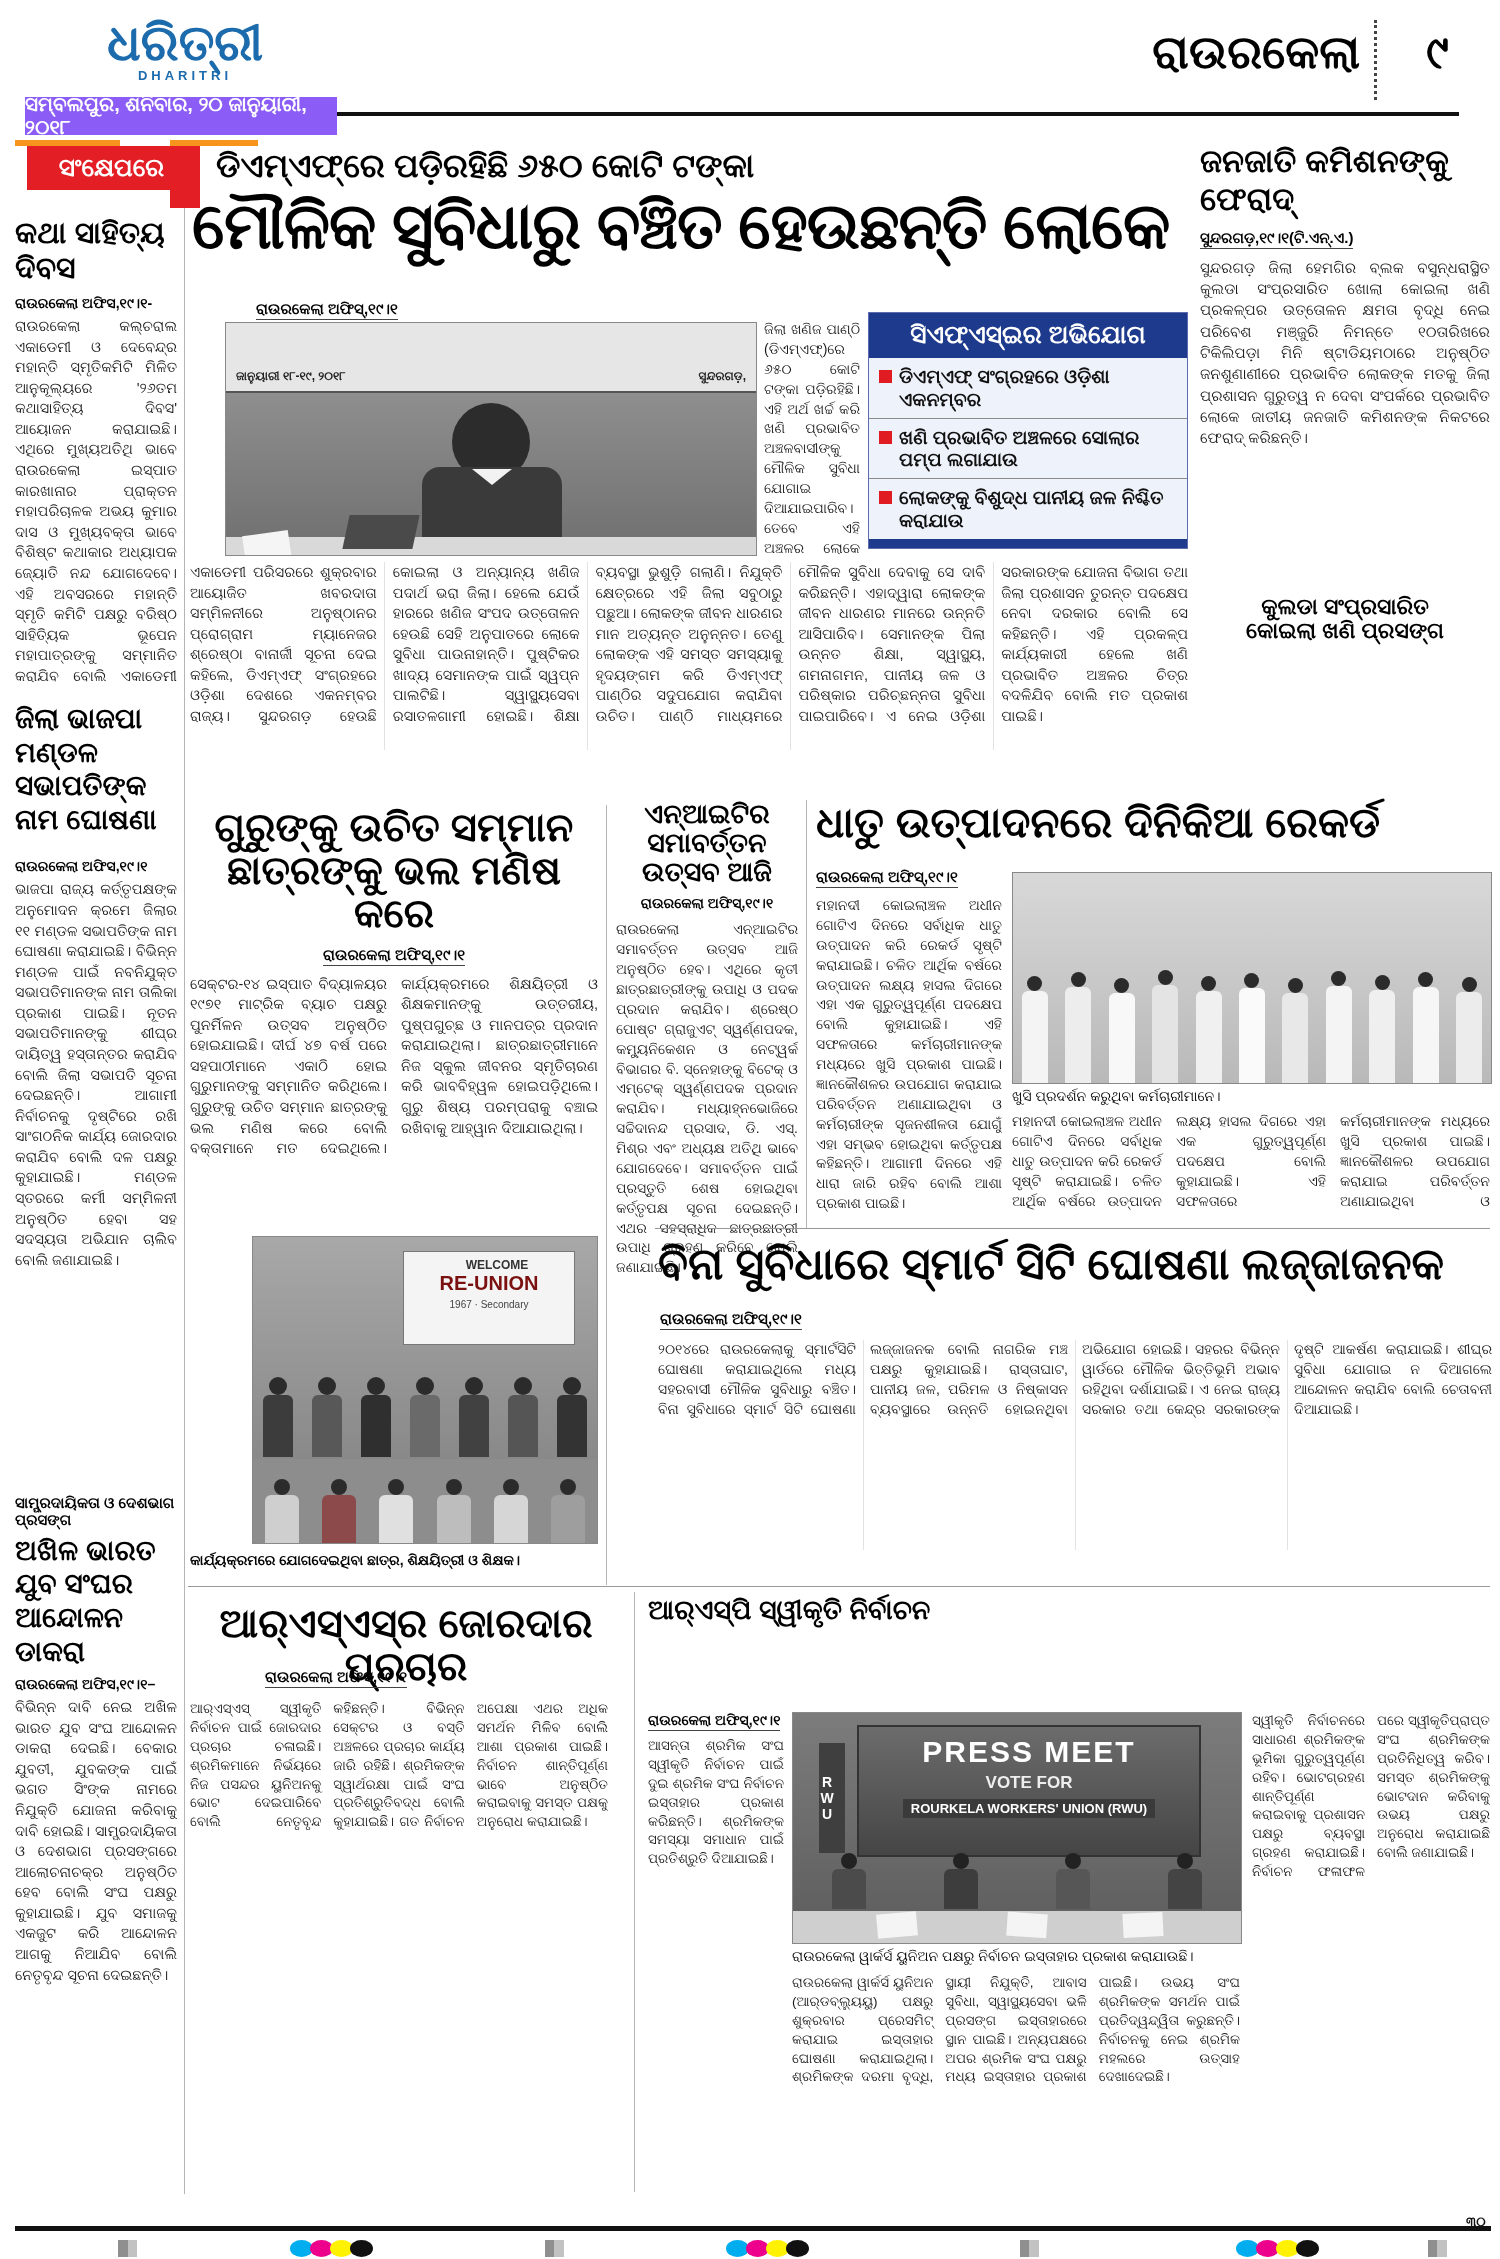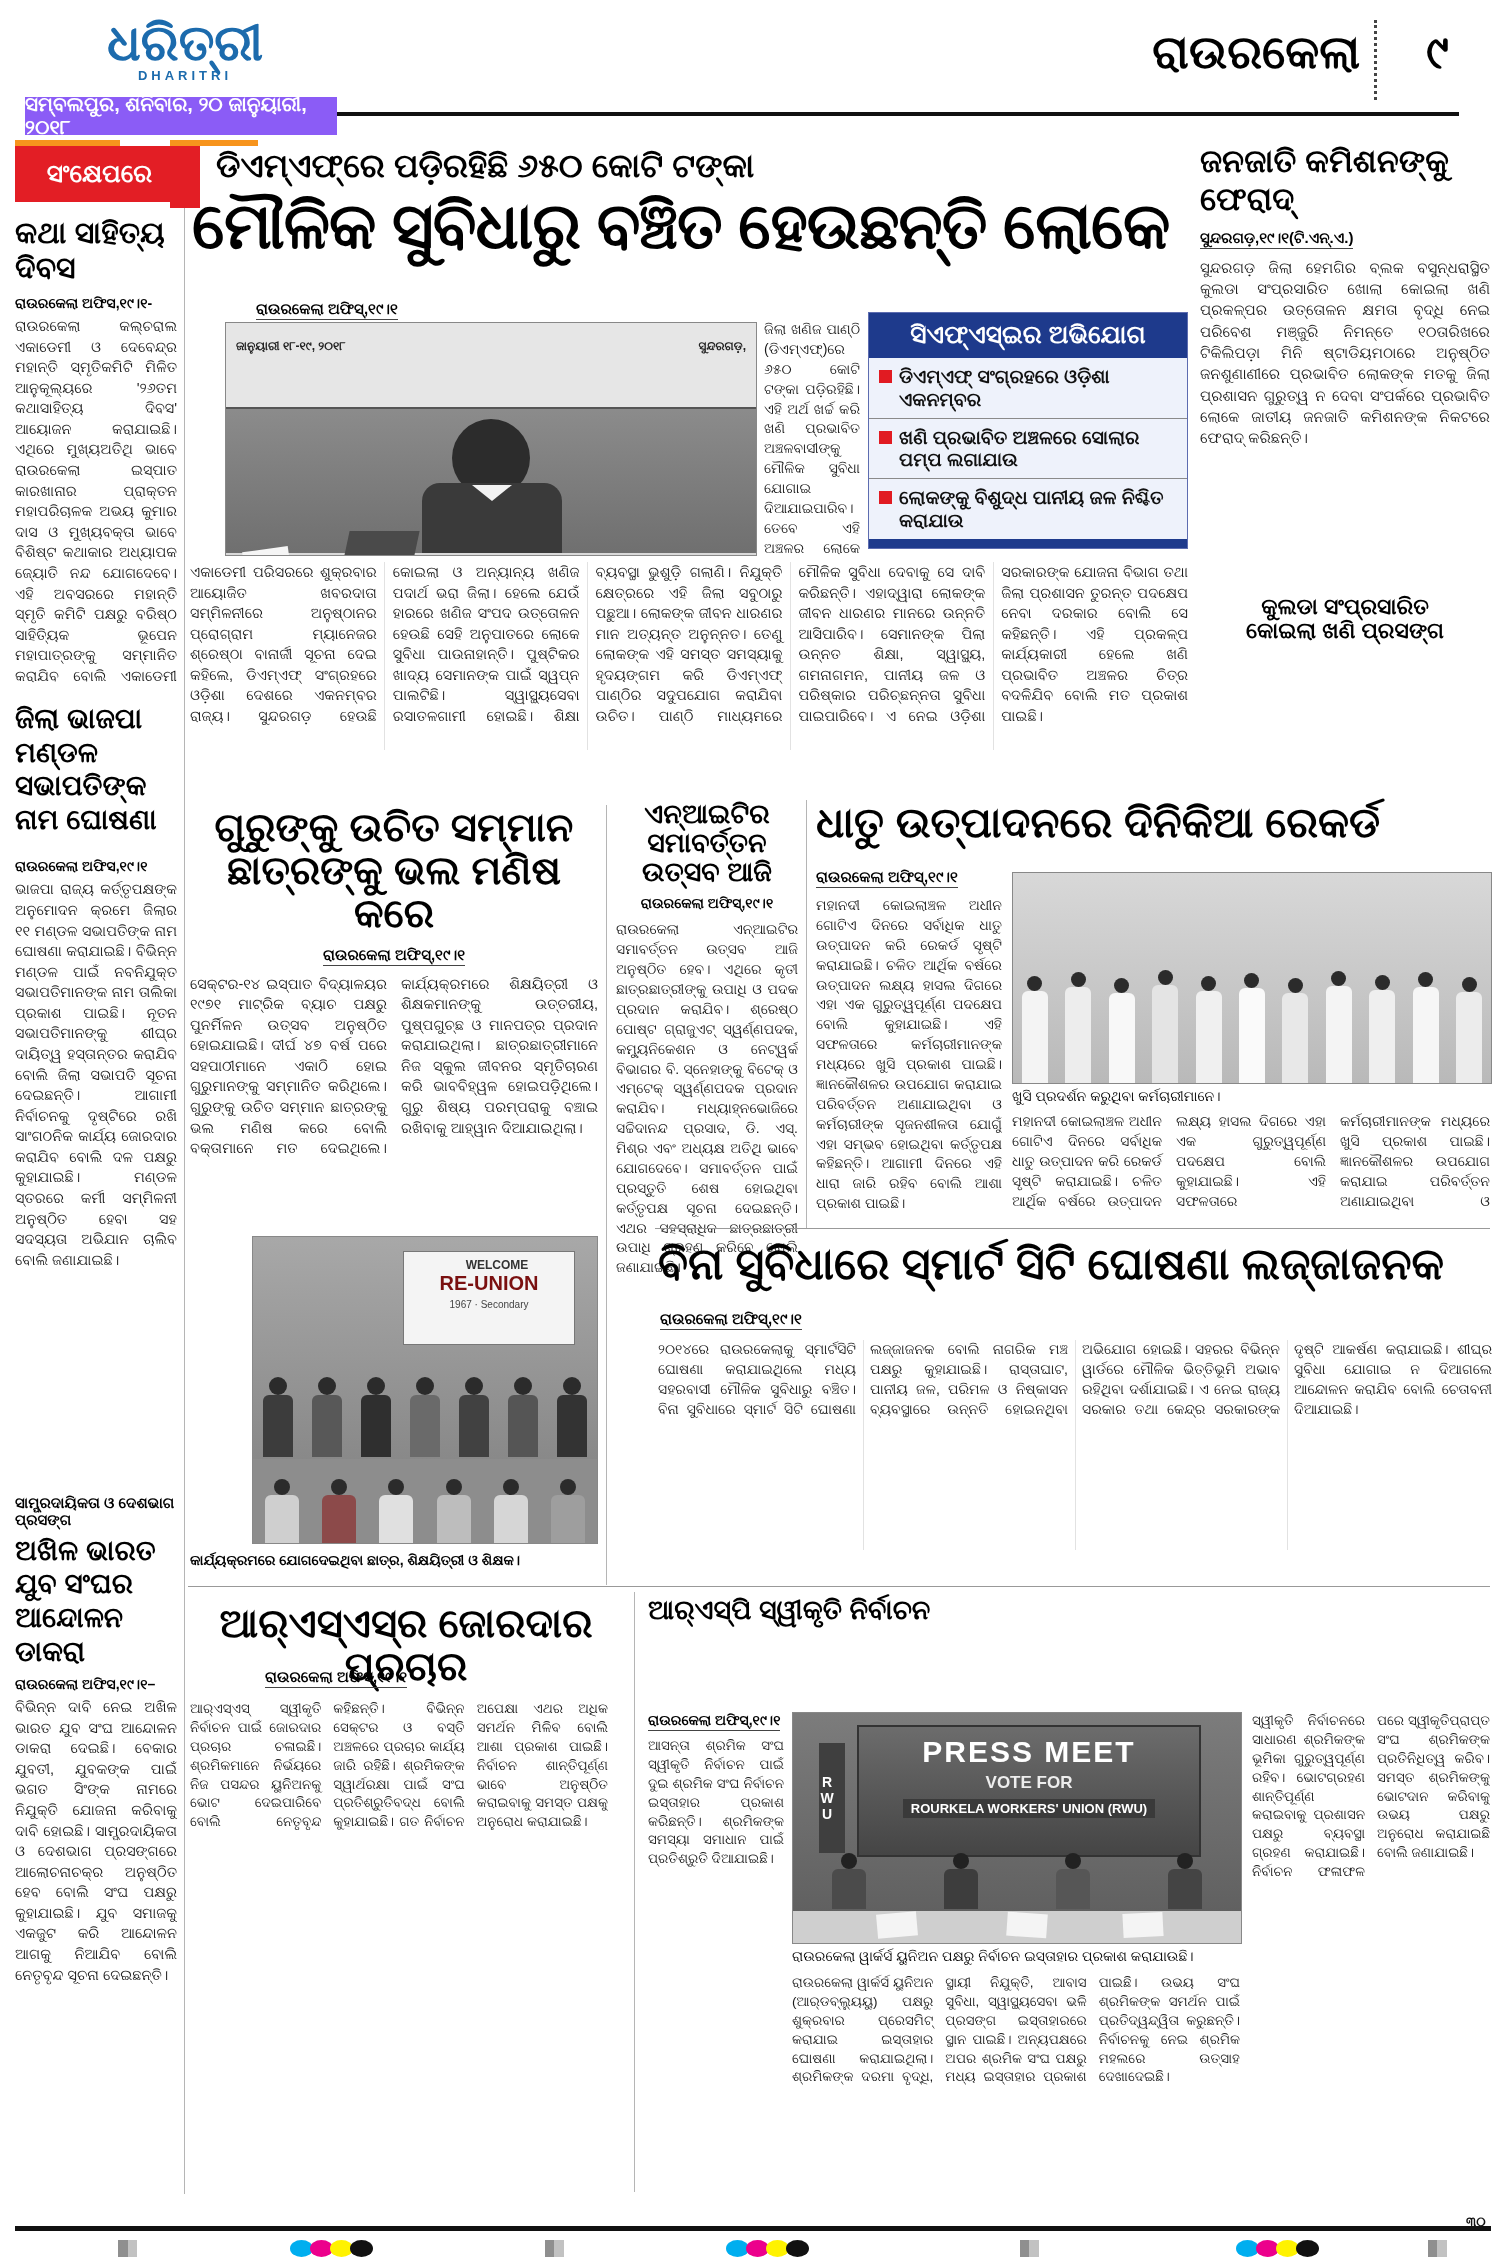--- a/index.html
+++ b/index.html
@@ -51,21 +51,21 @@
     <div class="logo-latin">DHARITRI</div>
   </div>
   <div class="abs hl" style="left:930px;top:28px;width:430px;text-align:right;font-size:46px;">ରାଉରକେଲା</div>
   <div class="abs" style="left:1374px;top:20px;height:80px;border-left:3px dotted #444;"></div>
   <div class="abs hl" style="left:1390px;top:28px;width:95px;text-align:center;font-size:46px;">୯</div>
   <div class="abs datebar" style="left:25px;top:97px;width:312px;height:38px;">ସମ୍ବଲପୁର, ଶନିବାର, ୨୦ ଜାନୁୟାରୀ, ୨୦୧୮</div>
   <div class="abs" style="left:337px;top:112px;width:1122px;height:4px;background:#111;"></div>
 
   <div class="abs vline" style="left:184px;top:142px;height:2052px;"></div>
   <div class="abs" style="left:15px;top:140px;width:105px;height:6px;background:#f7941d;"></div>
-  <div class="abs redband" style="left:15px;top:146px;width:169px;height:56px;">ସଂକ୍ଷେପରେ</div>
+  <div class="abs redband" style="left:27px;top:146px;width:169px;height:44px;">ସଂକ୍ଷେପରେ</div>
 
   <div class="abs" style="left:15px;top:216px;width:162px;">
     <div class="hl" style="font-size:30px;line-height:1.15;">କଥା ସାହିତ୍ୟ ଦିବସ</div>
     <div class="byline" style="margin-top:10px;font-size:14px;">ରାଉରକେଲା ଅଫିସ,୧୯।୧-</div>
     <div class="bt" style="margin-top:4px;height:368px;">ରାଉରକେଲା କଲ୍ଚରାଲ ଏକାଡେମୀ ଓ ଦେବେନ୍ଦ୍ର ମହାନ୍ତି ସ୍ମୃତିକମିଟି ମିଳିତ ଆନୁକୂଲ୍ୟରେ '୨୬ତମ କଥାସାହିତ୍ୟ ଦିବସ' ଆୟୋଜନ କରାଯାଇଛି। ଏଥିରେ ମୁଖ୍ୟଅତିଥି ଭାବେ ରାଉରକେଲା ଇସ୍ପାତ କାରଖାନାର ପ୍ରାକ୍ତନ ମହାପରିଚାଳକ ଅଭୟ କୁମାର ଦାସ ଓ ମୁଖ୍ୟବକ୍ତା ଭାବେ ବିଶିଷ୍ଟ କଥାକାର ଅଧ୍ୟାପକ ଜ୍ୟୋତି ନନ୍ଦ ଯୋଗଦେବେ। ଏହି ଅବସରରେ ମହାନ୍ତି ସ୍ମୃତି କମିଟି ପକ୍ଷରୁ ବରିଷ୍ଠ ସାହିତ୍ୟିକ ଭୂପେନ ମହାପାତ୍ରଙ୍କୁ ସମ୍ମାନିତ କରାଯିବ ବୋଲି ଏକାଡେମୀ ପକ୍ଷରୁ ଏକ ପ୍ରେସ ବିବୃତିରେ ସୂଚନା ଦିଆଯାଇଛି।</div>
 
     <div class="hl" style="font-size:28px;line-height:1.2;margin-top:18px;">ଜିଲା ଭାଜପା ମଣ୍ଡଳ ସଭାପତିଙ୍କ ନାମ ଘୋଷଣା</div>
     <div class="byline" style="margin-top:22px;font-size:14px;">ରାଉରକେଲା ଅଫିସ,୧୯।୧</div>
     <div class="bt" style="margin-top:4px;height:600px;">ଭାଜପା ରାଜ୍ୟ କର୍ତ୍ତୃପକ୍ଷଙ୍କ ଅନୁମୋଦନ କ୍ରମେ ଜିଲାର ୧୧ ମଣ୍ଡଳ ସଭାପତିଙ୍କ ନାମ ଘୋଷଣା କରାଯାଇଛି। ବିଭିନ୍ନ ମଣ୍ଡଳ ପାଇଁ ନବନିଯୁକ୍ତ ସଭାପତିମାନଙ୍କ ନାମ ତାଲିକା ପ୍ରକାଶ ପାଇଛି। ନୂତନ ସଭାପତିମାନଙ୍କୁ ଶୀଘ୍ର ଦାୟିତ୍ୱ ହସ୍ତାନ୍ତର କରାଯିବ ବୋଲି ଜିଲା ସଭାପତି ସୂଚନା ଦେଇଛନ୍ତି। ଆଗାମୀ ନିର୍ବାଚନକୁ ଦୃଷ୍ଟିରେ ରଖି ସାଂଗଠନିକ କାର୍ଯ୍ୟ ଜୋରଦାର କରାଯିବ ବୋଲି ଦଳ ପକ୍ଷରୁ କୁହାଯାଇଛି। ମଣ୍ଡଳ ସ୍ତରରେ କର୍ମୀ ସମ୍ମିଳନୀ ଅନୁଷ୍ଠିତ ହେବା ସହ ସଦସ୍ୟତା ଅଭିଯାନ ଚାଲିବ ବୋଲି ଜଣାଯାଇଛି।</div>
 
@@ -75,21 +75,21 @@
     <div class="bt" style="margin-top:4px;height:560px;">ବିଭିନ୍ନ ଦାବି ନେଇ ଅଖିଳ ଭାରତ ଯୁବ ସଂଘ ଆନ୍ଦୋଳନ ଡାକରା ଦେଇଛି। ବେକାର ଯୁବତୀ, ଯୁବକଙ୍କ ପାଇଁ ଭଗତ ସିଂଙ୍କ ନାମରେ ନିଯୁକ୍ତି ଯୋଜନା କରିବାକୁ ଦାବି ହୋଇଛି। ସାମ୍ପ୍ରଦାୟିକତା ଓ ଦେଶଭାଗ ପ୍ରସଙ୍ଗରେ ଆଲୋଚନାଚକ୍ର ଅନୁଷ୍ଠିତ ହେବ ବୋଲି ସଂଘ ପକ୍ଷରୁ କୁହାଯାଇଛି। ଯୁବ ସମାଜକୁ ଏକଜୁଟ କରି ଆନ୍ଦୋଳନ ଆଗକୁ ନିଆଯିବ ବୋଲି ନେତୃବୃନ୍ଦ ସୂଚନା ଦେଇଛନ୍ତି।</div>
   </div>
 
   <div class="abs" style="left:170px;top:140px;width:88px;height:6px;background:#f7941d;"></div>
   <div class="abs" style="left:170px;top:146px;width:30px;height:62px;background:#e31e25;"></div>
   <div class="abs hl" style="left:216px;top:148px;width:760px;font-size:33px;">ଡିଏମ୍ଏଫ୍‌ରେ ପଡ଼ିରହିଛି ୬୫୦ କୋଟି ଟଙ୍କା</div>
   <div class="abs hl" style="left:192px;top:192px;width:1010px;font-size:64px;letter-spacing:-1px;">ମୌଳିକ ସୁବିଧାରୁ ବଞ୍ଚିତ ହେଉଛନ୍ତି ଲୋକେ</div>
   <div class="abs byline" style="left:256px;top:300px;"><span class="ul">ରାଉରକେଲା ଅଫିସ୍,୧୯।୧</span></div>
 
   <div class="abs photo" style="left:225px;top:322px;width:530px;height:232px;">
-    <div style="height:52px;background:#e6e6e6;border-bottom:2px solid #555;display:flex;justify-content:space-between;align-items:flex-start;padding:16px 10px;">
+    <div style="height:52px;background:#e6e6e6;border-bottom:2px solid #555;display:flex;justify-content:space-between;align-items:flex-end;padding:8px 10px;">
       <span style="font-size:12px;font-weight:bold;color:#222;">ଜାନୁୟାରୀ ୧୮-୧୯, ୨୦୧୮</span>
       <span style="font-size:12px;font-weight:bold;color:#222;">ସୁନ୍ଦରଗଡ଼,</span>
     </div>
     <div style="position:relative;height:180px;">
       <div style="position:absolute;left:226px;top:10px;width:78px;height:78px;border-radius:50%;background:#2c2c2c;"></div>
       <div style="position:absolute;left:196px;top:74px;width:140px;height:80px;border-radius:18px 18px 0 0;background:#3a3a3a;"></div>
       <div style="position:absolute;left:246px;top:76px;width:40px;height:16px;background:#f2f2f2;clip-path:polygon(0 0,100% 0,50% 100%);"></div>
       <div style="position:absolute;left:0;bottom:0;width:100%;height:36px;background:#d9d9d9;"></div>
       <div style="position:absolute;left:120px;bottom:24px;width:70px;height:34px;background:#4a4a4a;transform:skewX(-12deg);"></div>
       <div style="position:absolute;left:18px;bottom:10px;width:46px;height:30px;background:#f5f5f5;transform:rotate(-8deg);"></div>

